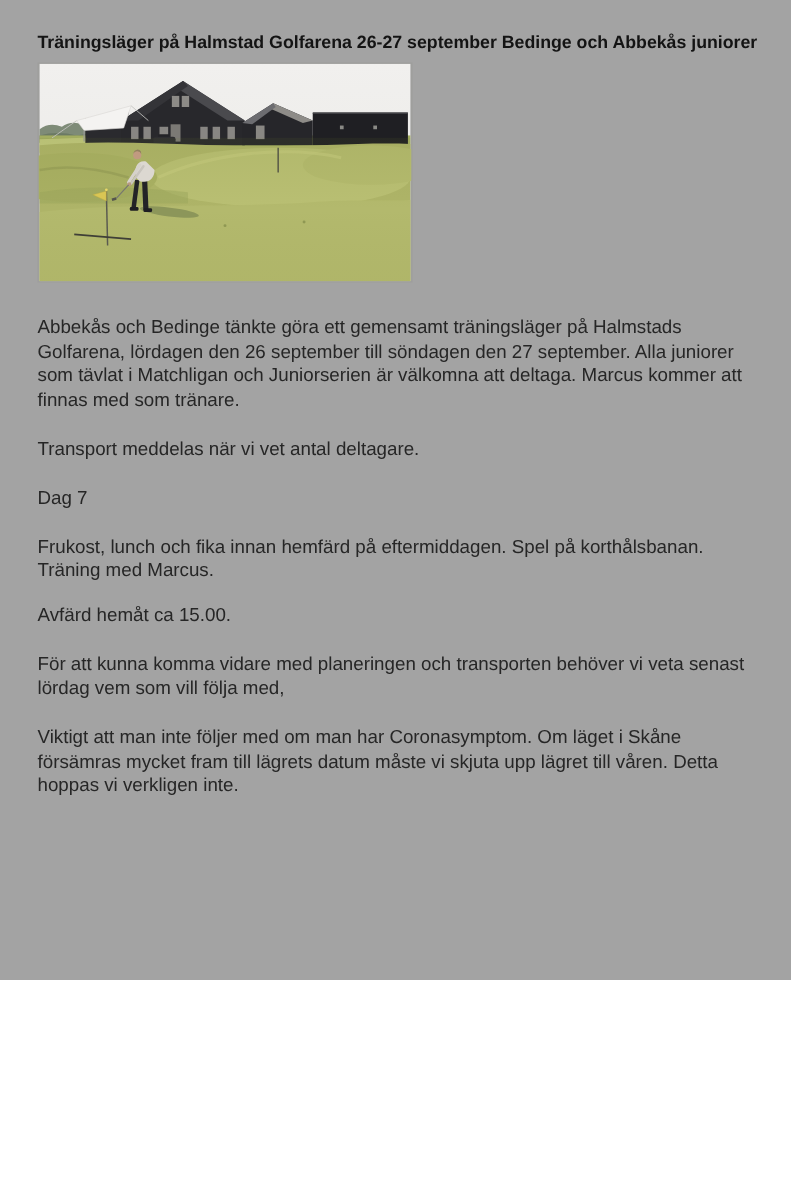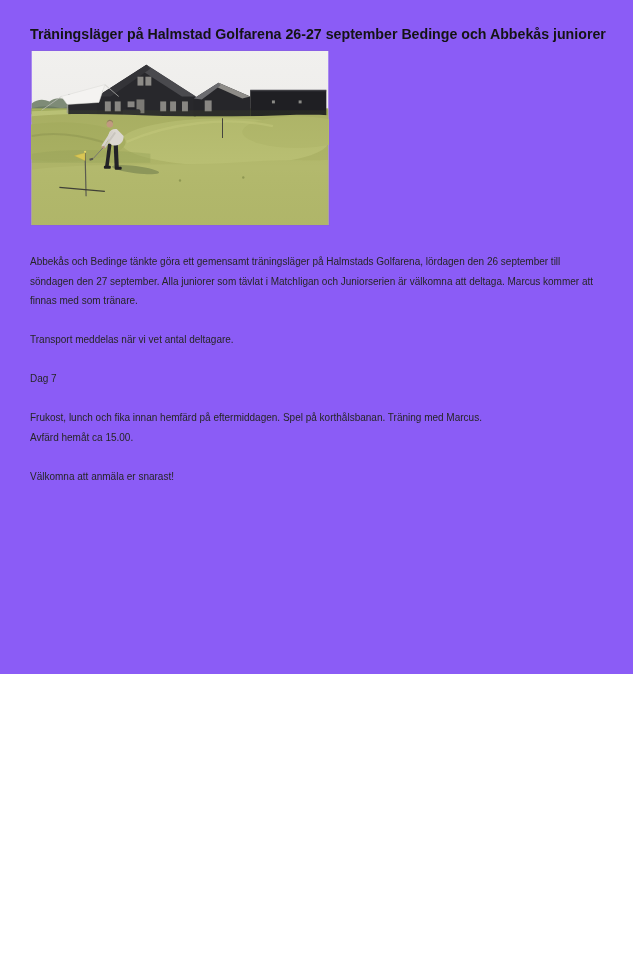--- a/index.html
+++ b/index.html
@@ -5,22 +5,22 @@
   html, body { margin: 0; padding: 0; }
   body {
     width: 633px; height: 960px;
     background: #ffffff;
     font-family: "Liberation Sans", "DejaVu Sans", sans-serif;
     color: #262626;
     overflow: hidden;
   }
   .page {
     position: relative;
-    width: 633px; height: 674px;
-    background: #8b5cf6;
+    width: 633px; height: 784px;
+    background: #a3a3a3;
   }
   .content {
     position: absolute;
     left: 30px; top: 25px;
     width: 576px;
   }
   .doc-title {
     margin: 0;
     font-size: 14.2px;
     line-height: 18px;
@@ -32,25 +32,25 @@
   figure.photo {
     margin: 7px 0 0 0;
     padding: 0;
     width: 300px; height: 176px;
     line-height: 0;
   }
   figure.photo svg { display: block; border: 1px solid rgba(120,120,105,0.12); box-sizing: border-box; }
   .paragraphs { padding-top: 26px; }
   .paragraphs p {
     margin: 0 0 19.5px 0;
-    font-size: 10px;
+    font-size: 15px;
     line-height: 19.5px;
     color: #262626;
   }
-  .paragraphs p.tight { margin-bottom: 0; }
+  .paragraphs p.tight { margin-bottom: 16px; }
 </style>
 </head>
 <body>
 
 <div class="page">
   <div class="content">
 
     <h1 class="doc-title">Träningsläger på Halmstad Golfarena 26-27 september Bedinge och Abbekås juniorer</h1>
 
     <figure class="photo" aria-label="Golf course photo: junior golfer putting on an olive-green course in front of a dark clubhouse with gabled roofs, white canopy sail and a yellow flagstick">
@@ -160,17 +160,18 @@
         </g>
       </svg>
     </figure>
 
     <div class="paragraphs">
       <p>Abbekås och Bedinge tänkte göra ett gemensamt träningsläger på Halmstads Golfarena, lördagen den 26 september till söndagen den 27 september. Alla juniorer som tävlat i Matchligan och Juniorserien är välkomna att deltaga. Marcus kommer att finnas med som tränare.</p>
       <p>Transport meddelas när vi vet antal deltagare.</p>
       <p>Dag 7</p>
       <p class="tight">Frukost, lunch och fika innan hemfärd på eftermiddagen. Spel på korthålsbanan. Träning med  Marcus.</p>
       <p>Avfärd hemåt ca 15.00.</p>
-      <p>Välkomna att anmäla er snarast!</p>
+      <p>För att kunna komma vidare med planeringen och transporten behöver vi veta senast lördag vem som vill följa med,</p>
+      <p>Viktigt att man inte följer med om man har Coronasymptom. Om läget i Skåne försämras mycket fram till lägrets datum måste vi skjuta upp lägret till våren. Detta hoppas vi verkligen inte.</p>
     </div>
 
   </div>
 </div>
 
 </body></html>

